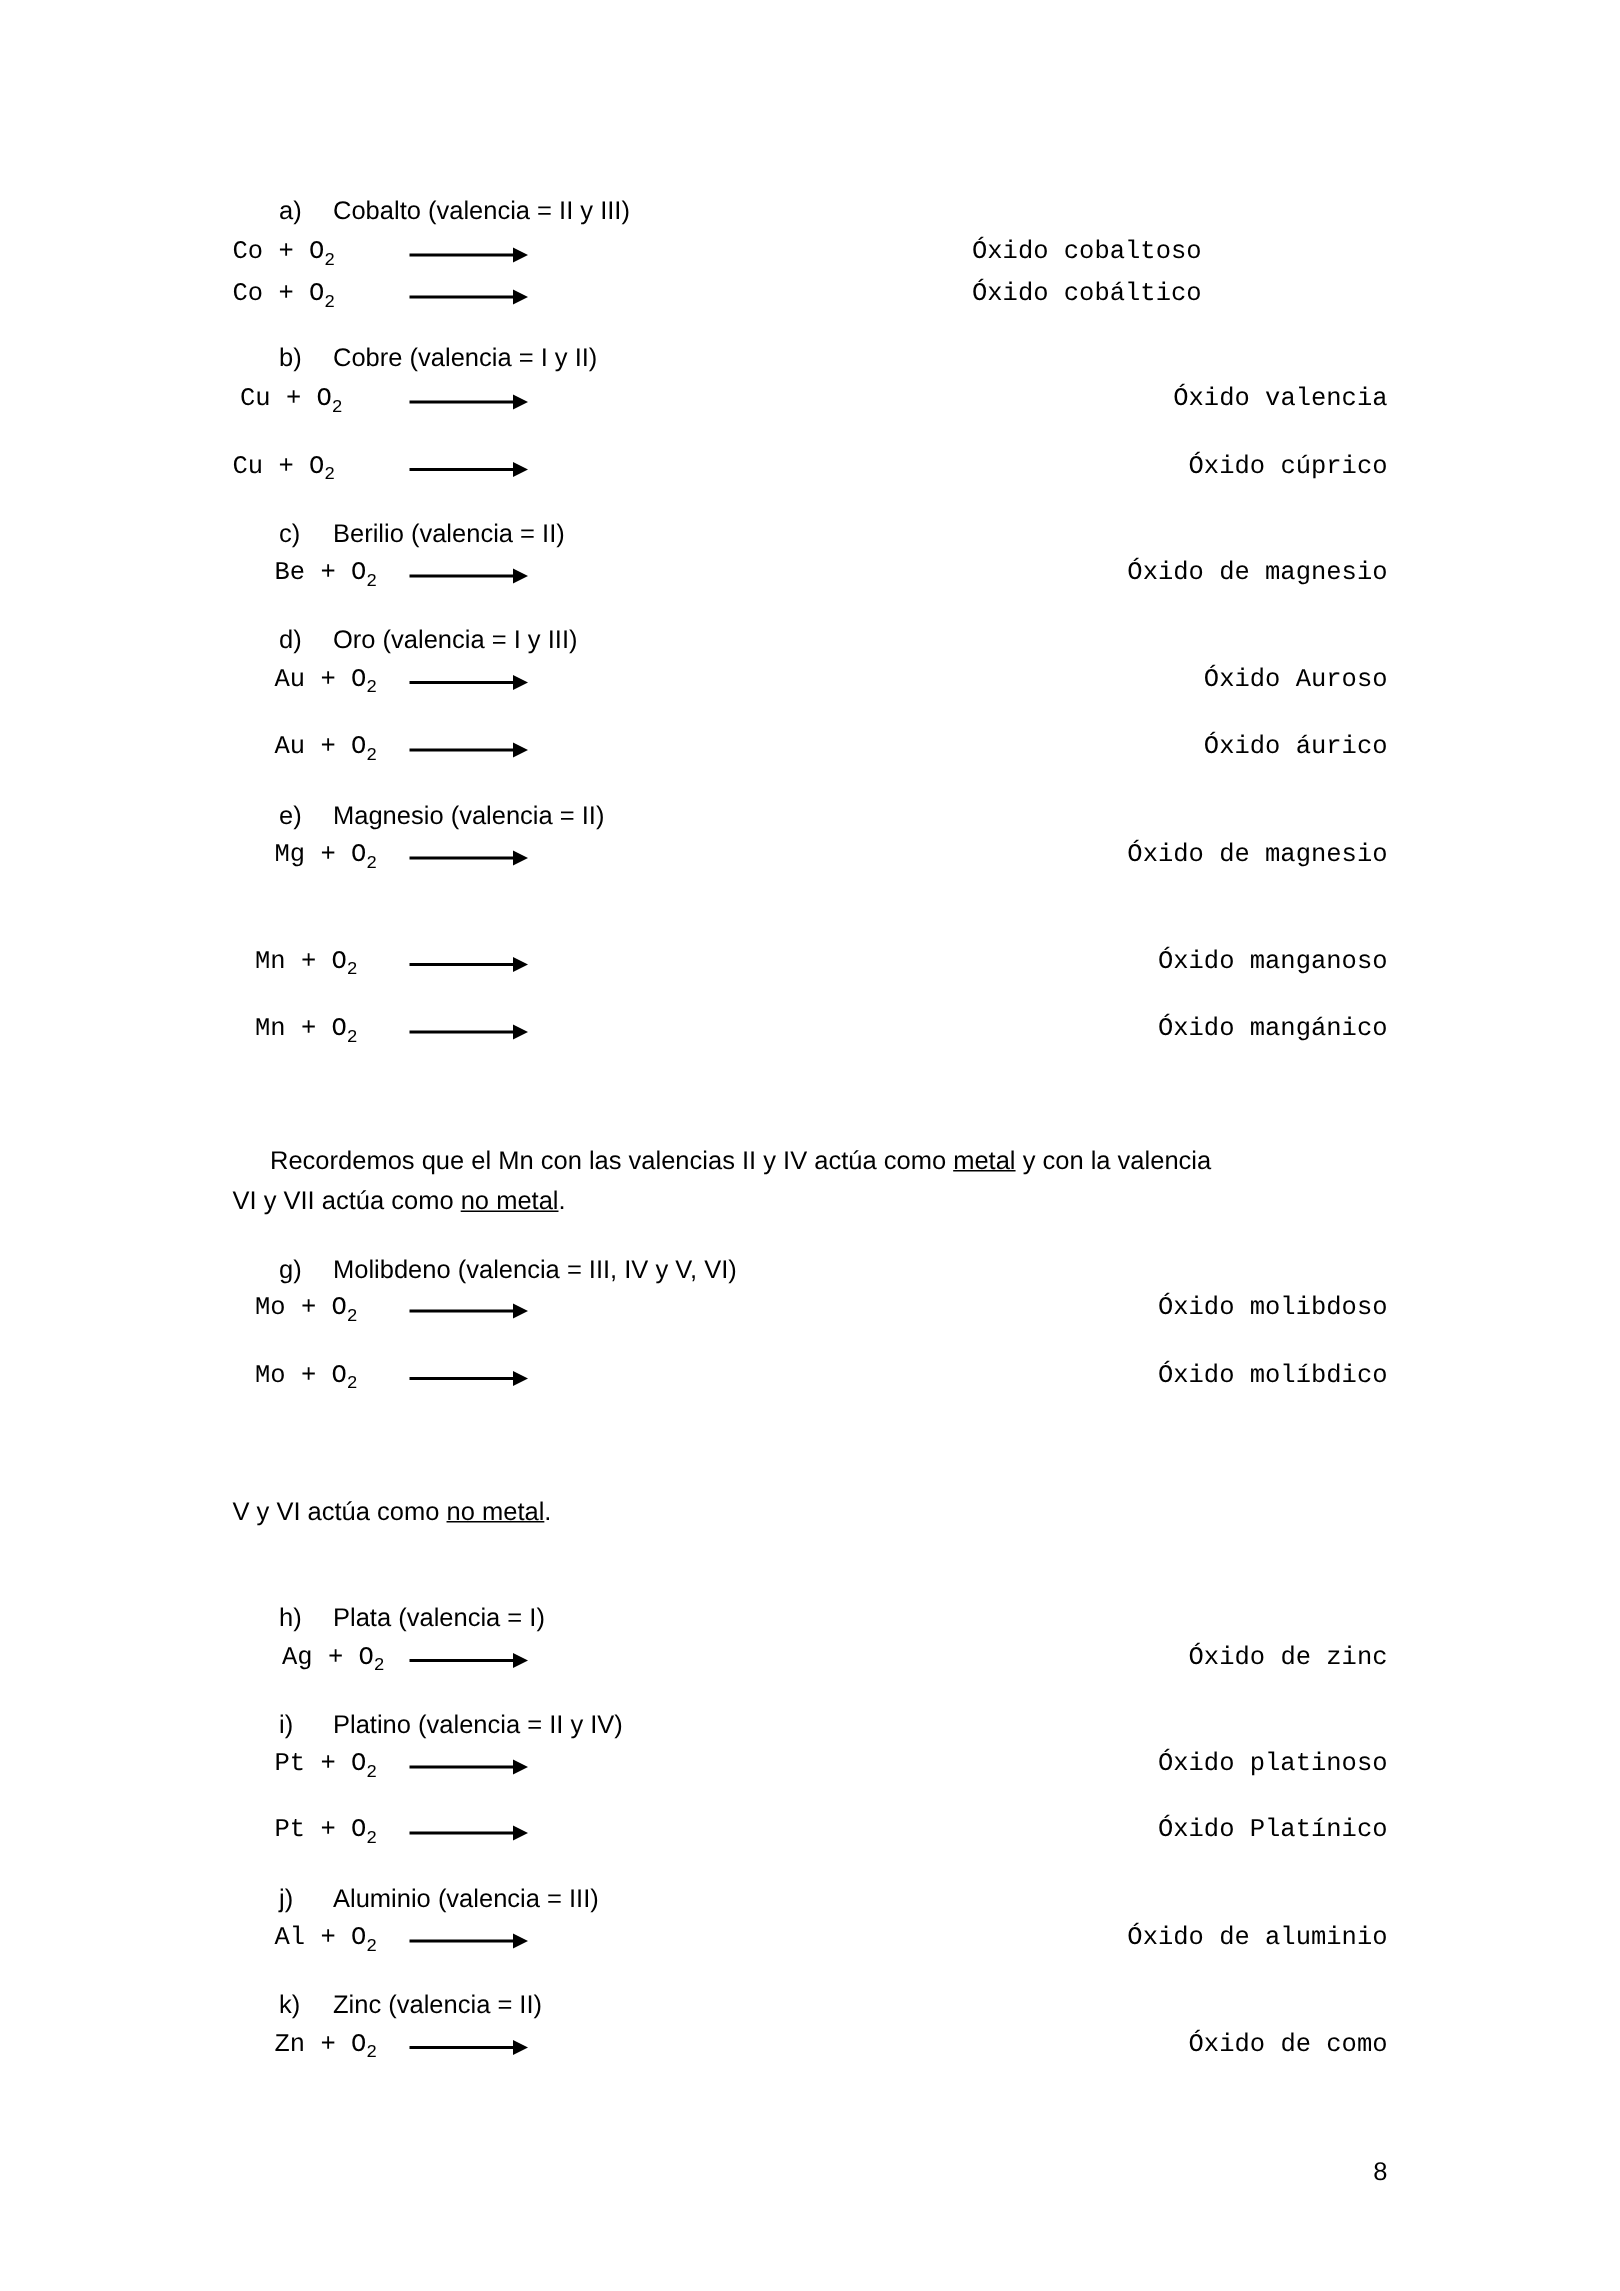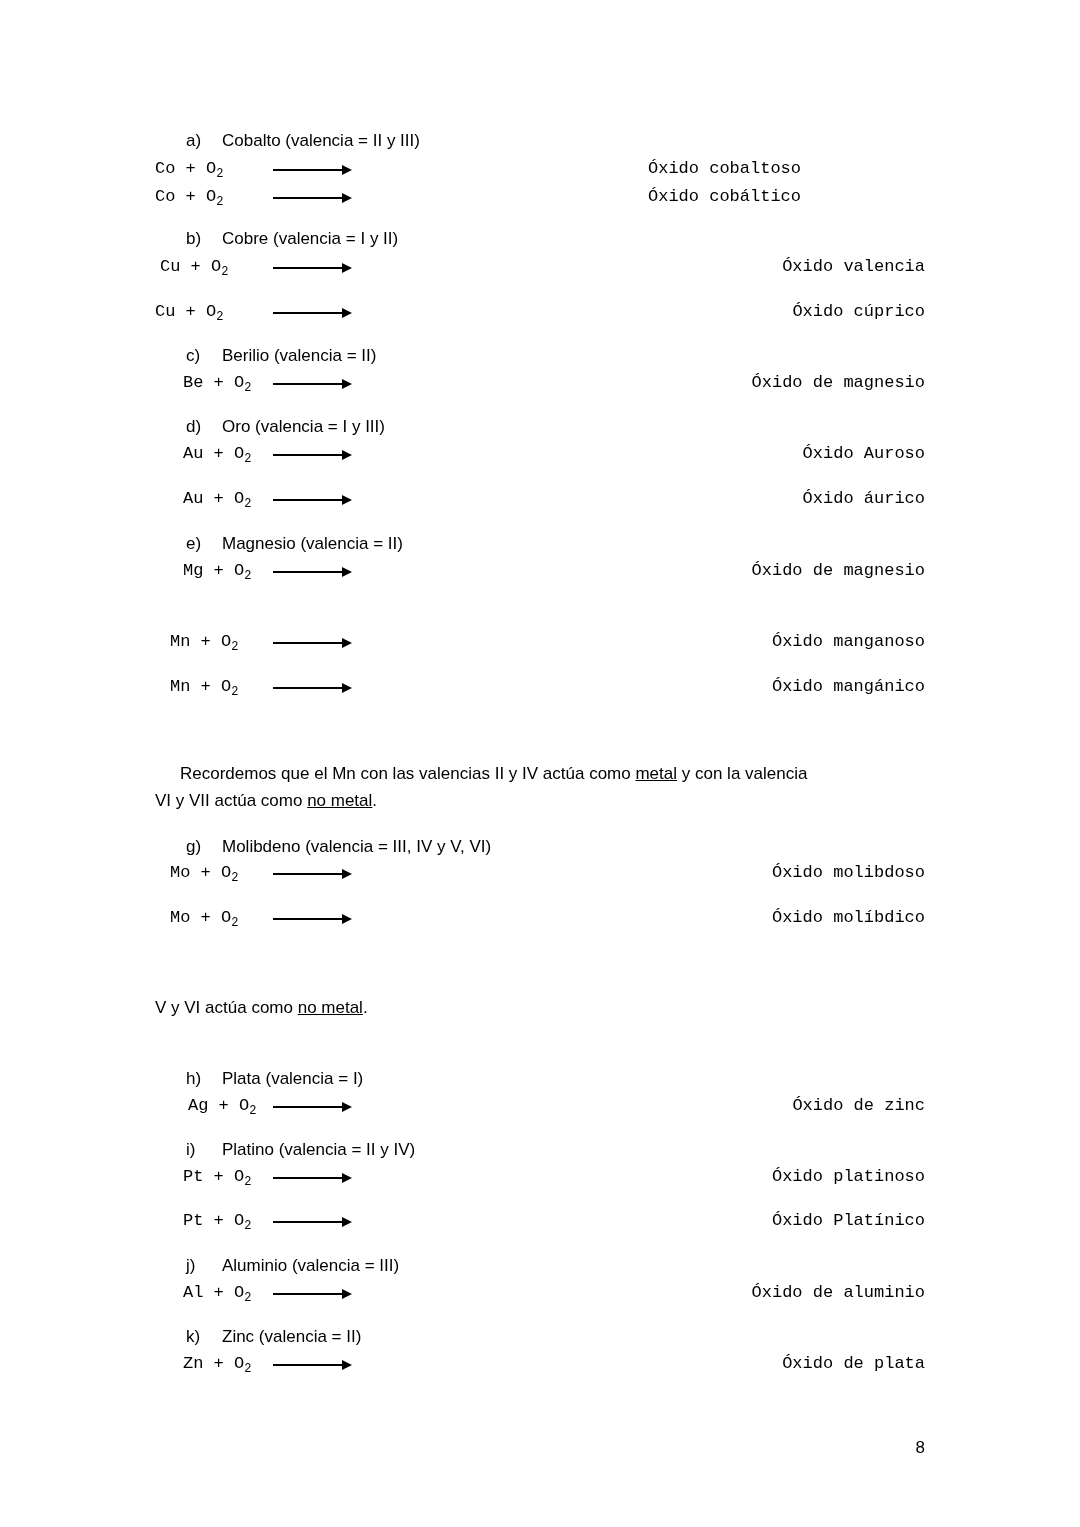--- a/index.html
+++ b/index.html
@@ -186,18 +186,18 @@
     <span class="arrow"></span>
     <span class="product right">Óxido de aluminio</span>
   </div>
 
   <div class="heading" style="top:1327px">
     <span class="letter">k)</span><span class="title">Zinc (valencia = II)</span>
   </div>
   <div class="row" style="top:1354px">
     <span class="formula ind13"><span>Zn + O</span><sub>2</sub></span>
     <span class="arrow"></span>
-    <span class="product right">Óxido de plata</span>
+    <span class="product right">Óxido de como</span>
   </div>
 
   <div class="pagenum">8</div>
 
 </div>
 
 </body></html>

